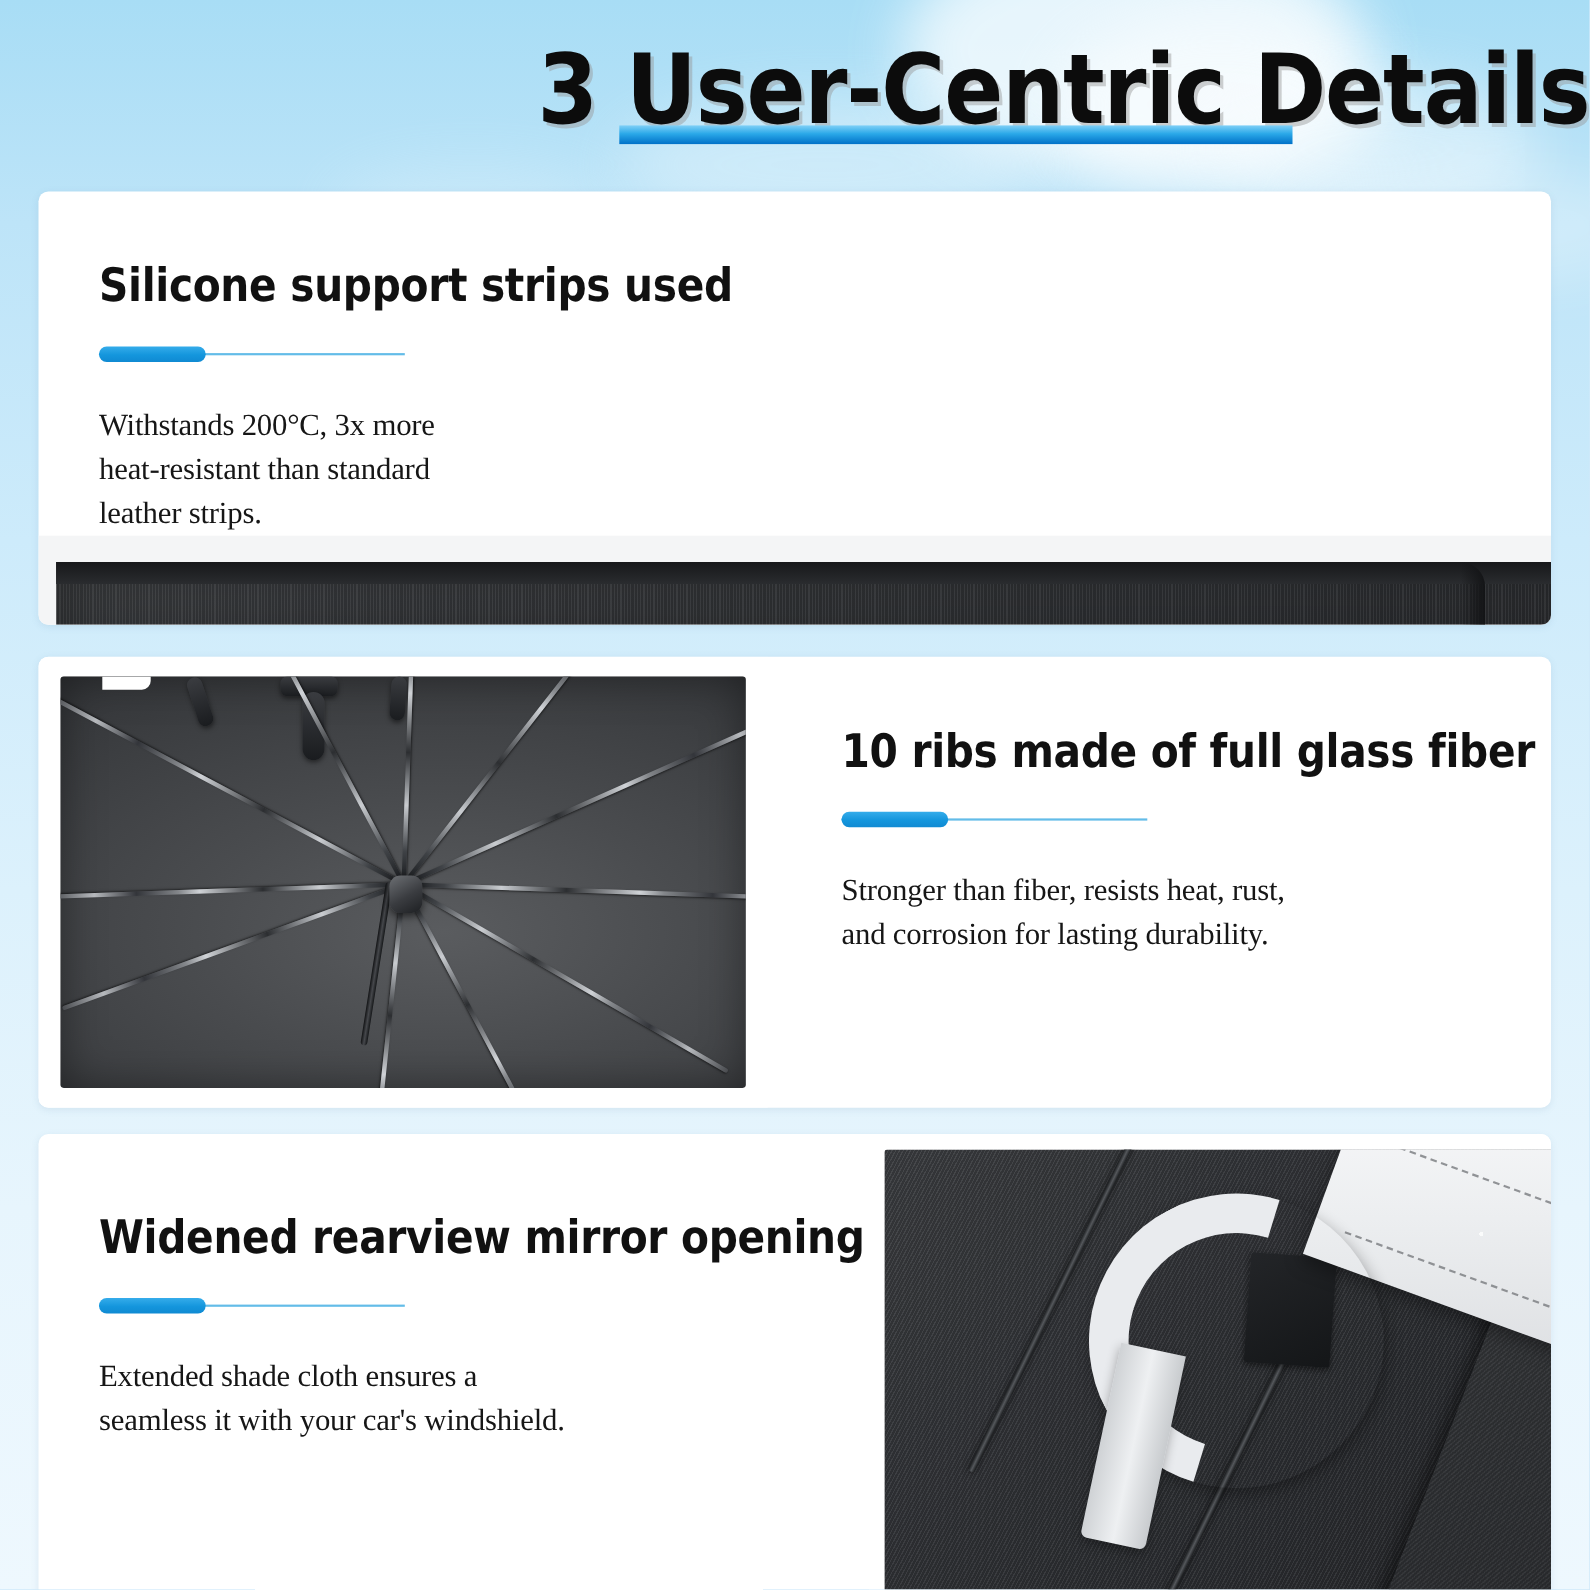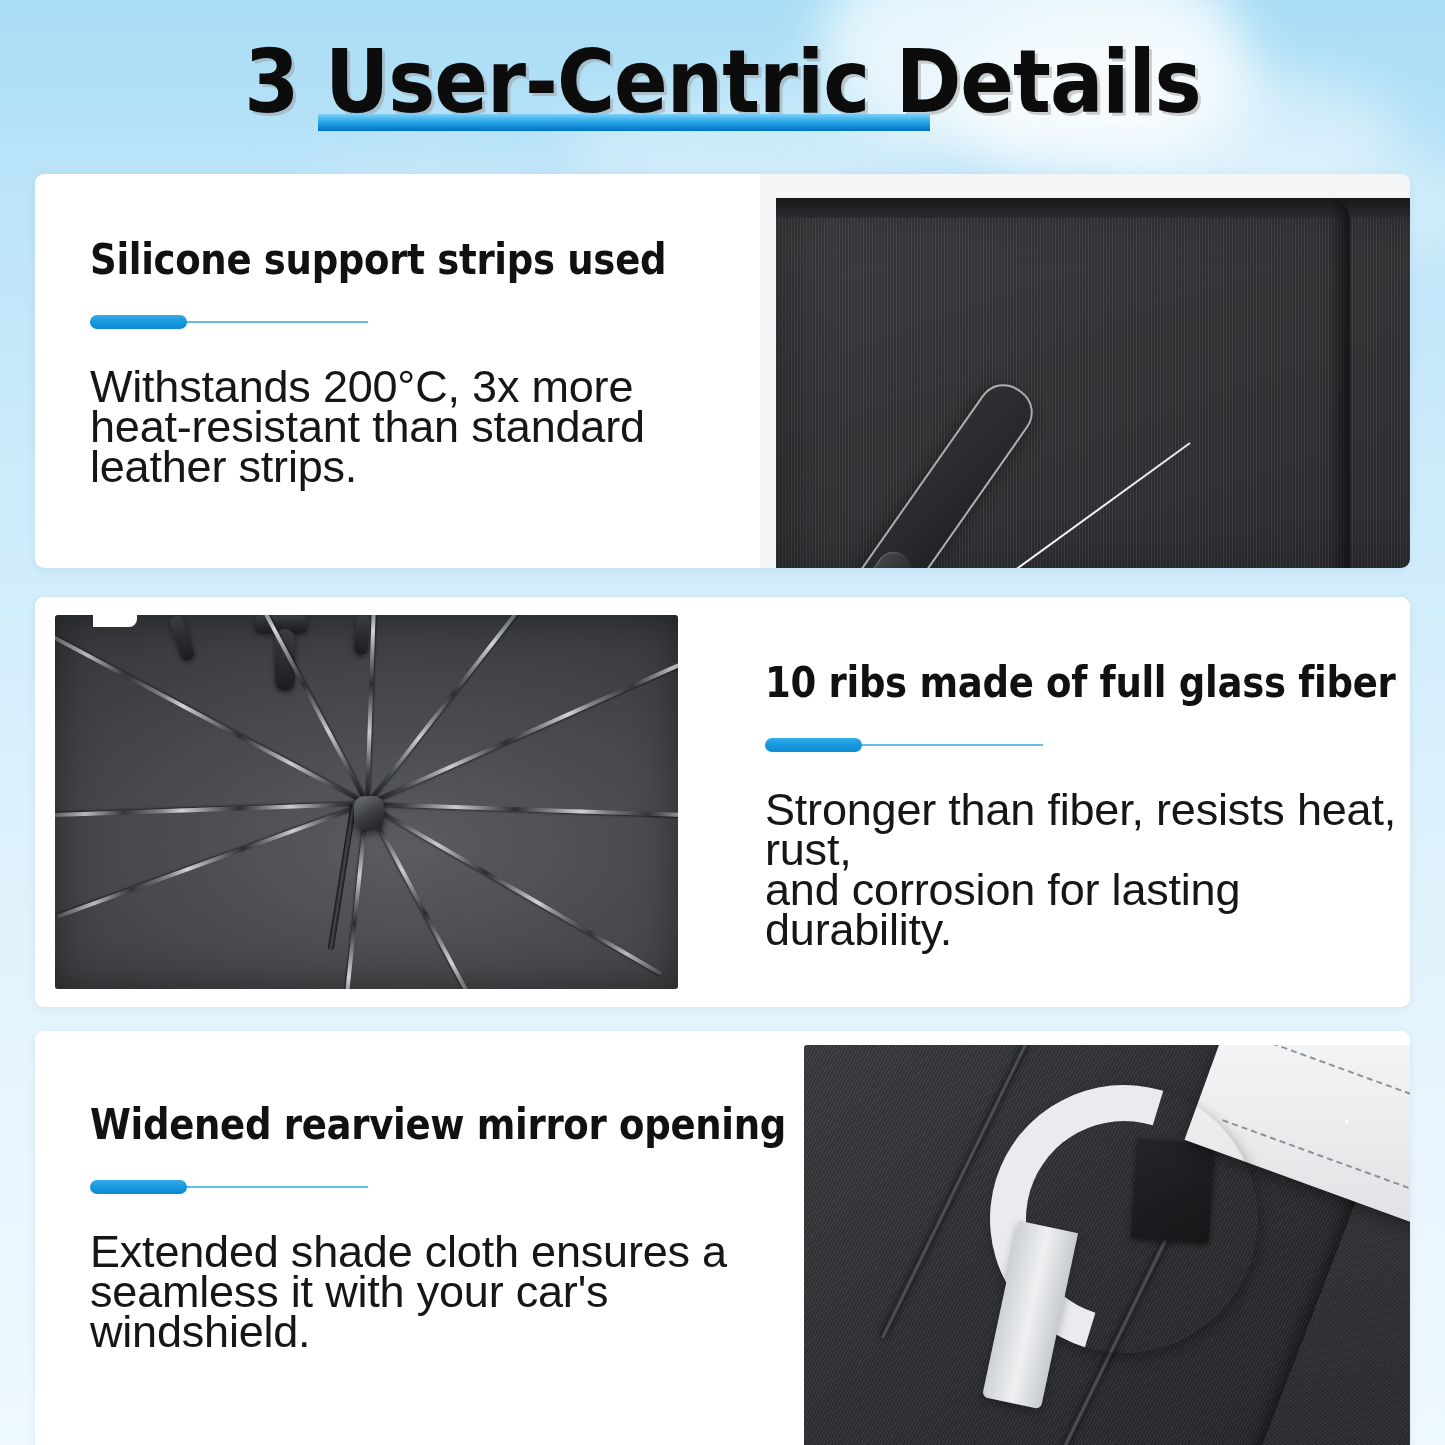--- a/index.html
+++ b/index.html
@@ -41,21 +41,21 @@
   .cloud.c4 { left: 560px;  top: 90px;   width: 380px; height: 120px; opacity: .30; }
   .cloud.c5 { left: 1180px; top: 150px;  width: 330px; height: 110px; opacity: .28; }
   .cloud.c6 { left: 300px;  top: 150px;  width: 260px; height: 80px;  opacity: .18; }
 
   
   .title-wrap {
     position: absolute;
     left: 0; right: 0;
     top: 30px;
     height: 120px;
-    text-align: center;
+    text-align: right;
     text-decoration: underline;
   }
   .title-inner { position: relative; display: inline-block; }
   .title {
     font-family: "DejaVu Sans Condensed", "Liberation Sans Narrow", "Liberation Sans", sans-serif;
     font-weight: 700;
     font-size: 88px;
     line-height: 104px;
     letter-spacing: -1px;
     color: #0c0c0c;
@@ -77,21 +77,21 @@
   .card {
     position: absolute;
     left: 35px;
     width: 1375px;
     background: #ffffff;
     border-radius: 9px;
     box-shadow: 0 2px 7px rgba(90,130,160,.13);
     overflow: hidden;
     display: flex;
   }
-  .card.c1 { top: 174px;  height: 394px; }
+  .card.c1 { top: 174px;  height: 394px; flex-direction: column; }
   .card.c2 { top: 597px;  height: 410px; gap: 47px; }
   .card.c3 { top: 1031px; height: 432px; }
 
   .text-col {
     position: relative;
     flex: 0 0 auto;
     padding: 0;
   }
   .card.c1 .text-col { width: 670px; padding-left: 55px; padding-top: 62px; }
   .card.c2 .text-col { width: 645px; padding-left: 20px; padding-top: 62px; }
@@ -126,22 +126,22 @@
     position: absolute;
     left: 0; top: 0;
     width: 97px;
     height: 14px;
     border-radius: 7px;
     background: linear-gradient(to bottom, #35acea 0%, #1496dd 55%, #108ad2 100%);
   }
 
   .body-text {
     margin-top: 38px;
-    font-family: Liberation Sans, sans-serif;
-    font-size: 45px;
+    font-family: Liberation Serif, serif;
+    font-size: 28px;
     line-height: 40px;
     color: #161616;
     letter-spacing: -0.2px;
     white-space: pre-line;
   }
 
   .photo {
     position: relative;
     flex: 1 1 auto;
     overflow: hidden;

